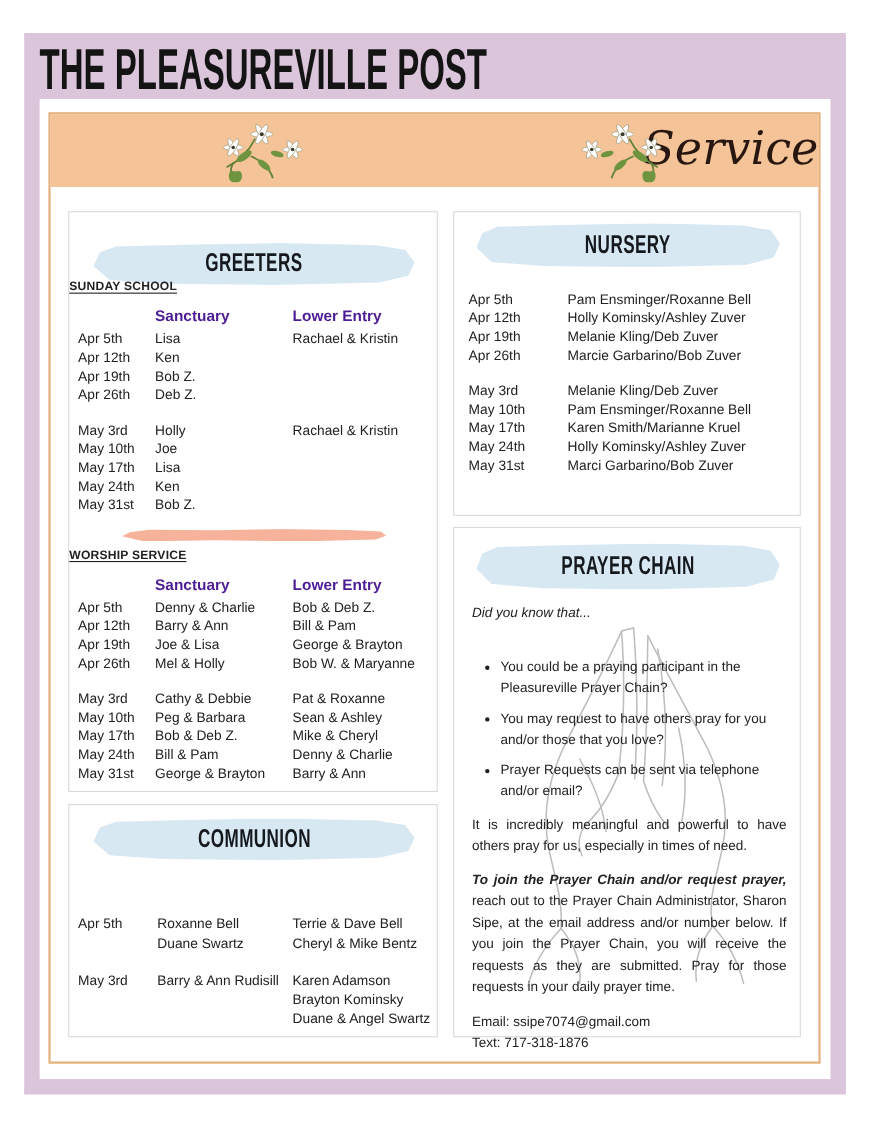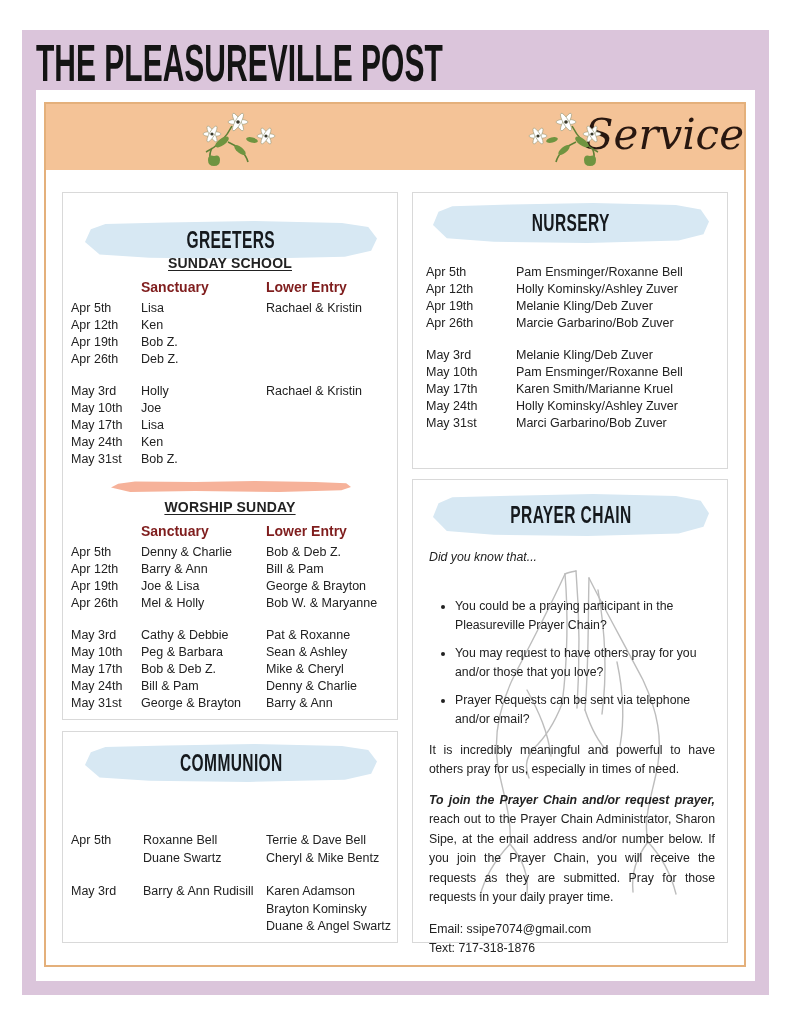--- a/index.html
+++ b/index.html
@@ -33,24 +33,24 @@
   #communion{left:62px;top:731px;width:336px;height:212px}
   #nursery{left:412px;top:192px;width:316px;height:277px}
   #prayer{left:412px;top:479px;width:316px;height:464px}
 
   .brush{position:absolute;display:flex;align-items:center;justify-content:center;
     background:var(--brush-blue);
     clip-path:polygon(0% 55%,2% 22%,7% 8%,28% 4%,58% 0%,88% 5%,97% 16%,100% 46%,98% 78%,89% 94%,56% 100%,22% 97%,5% 88%)}
   .panel-title{font-size:21px;font-weight:700;color:#15191d;display:inline-block;
     transform:scale(0.74,1.12);letter-spacing:.5px;white-space:nowrap}
 
-  .subhead{position:absolute;left:0;width:100%;text-align:center;font-weight:700;font-size:14px;
+  .subhead{position:absolute;left:0;width:100%;font-weight:700;font-size:11px;
     letter-spacing:.2px}
   .subhead u{text-underline-offset:2px}
-  .cols{position:absolute;left:0;width:100%;height:20px;font-weight:700;font-size:14px;color:#7f1d1d}
+  .cols{position:absolute;left:0;width:100%;height:20px;font-weight:700;font-size:14px;color:#4c1d95}
   .cols .h1{position:absolute;left:78px}
   .cols .h2{position:absolute;left:203px}
   .cols.comm .h1{left:80px}
 
   .rows{position:absolute;left:0;width:100%}
   .group+.group{margin-top:15px}
   .trow{display:flex;padding-left:8px;height:17px;font-size:12.5px;color:#222}
   .trow .c0{width:70px;flex:none}
   .trow .c1{width:125px;flex:none}
   .trow .c2{flex:1}
@@ -232,21 +232,21 @@
             <span class="c0">May 31st</span>
             <span class="c1">Bob Z.</span>
             <span class="c2"></span>
           </div>
         </div>
       </div>
 
     <div class="divider"></div>
 
     <div class="subhead" style="top:306px">
-      <u>WORSHIP SUNDAY</u>
+      <u>WORSHIP SERVICE</u>
     </div>
     <div class="cols" style="top:330px">
       <span class="h1">Sanctuary</span>
       <span class="h2">Lower Entry</span>
     </div>
     <div class="rows" id="ws-rows" style="top:352px">
         <div class="group">
           <div class="trow">
             <span class="c0">Apr 5th</span>
             <span class="c1">Denny &amp; Charlie</span>

